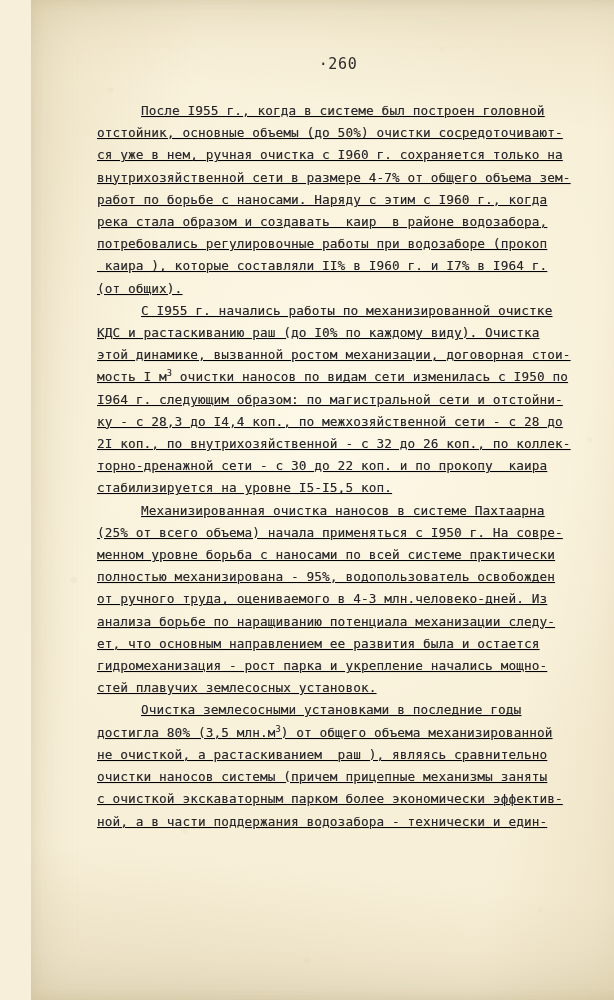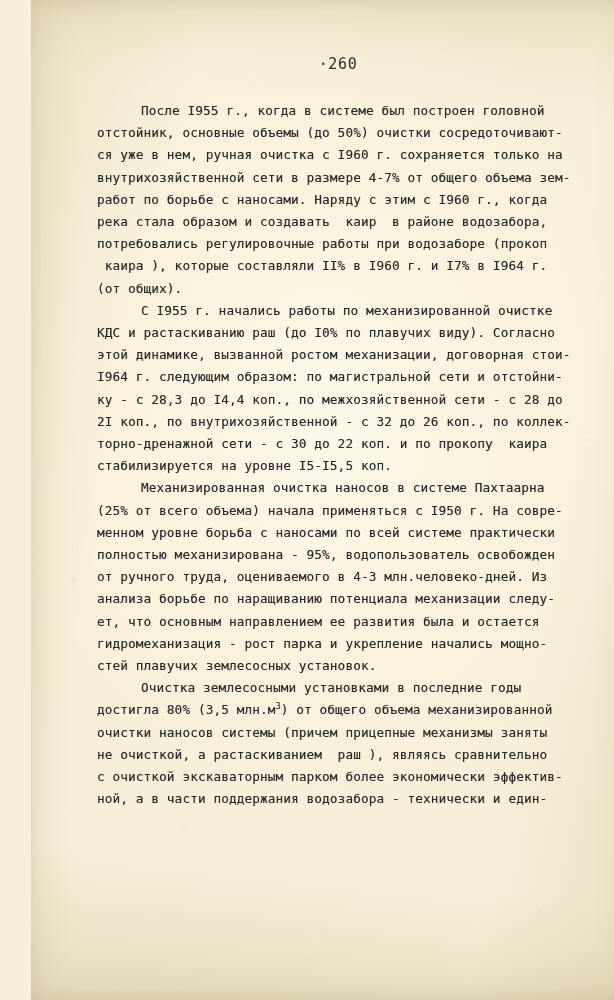--- a/index.html
+++ b/index.html
@@ -67,20 +67,21 @@
 
   #body-text {
     position: absolute;
     top: 100px;
     left: 66px;
     width: 486px;
   }
 
   .para {
     margin: 0 0 0 0;
+    text-decoration: underline;
   }
 
   .line {
     display: block;
     font-size: 12.6px;
     line-height: 22.2px;
     letter-spacing: 0.18px;
     color: #27262a;
     white-space: pre;
     text-shadow: 0.35px 0.2px 0.45px rgba(60,54,46,0.42);
@@ -112,44 +113,45 @@
         <span class="line">ся уже в нем, ручная очистка с I960 г. сохраняется только на</span>
         <span class="line">внутрихозяйственной сети в размере 4-7% от общего объема зем-</span>
         <span class="line">работ по борьбе с наносами. Наряду с этим с I960 г., когда</span>
         <span class="line">река стала образом и создавать  каир  в районе водозабора,</span>
         <span class="line">потребовались регулировочные работы при водозаборе (прокоп</span>
         <span class="line"> каира ), которые составляли II% в I960 г. и I7% в I964 г.</span>
         <span class="line">(от общих).</span>
       </div>
       <div class="para">
         <span class="line indent">С I955 г. начались работы по механизированной очистке</span>
-        <span class="line">КДС и растаскиванию раш (до I0% по плавучих виду). Согласно</span>
+        <span class="line">КДС и растаскиванию раш (до I0% по каждому виду). Очистка</span>
         <span class="line">этой динамике, вызванной ростом механизации, договорная стои-</span>
+        <span class="line">мость I м<sup>3</sup> очистки наносов по видам сети изменилась с I950 по</span>
         <span class="line">I964 г. следующим образом: по магистральной сети и отстойни-</span>
         <span class="line">ку - с 28,3 до I4,4 коп., по межхозяйственной сети - с 28 до</span>
         <span class="line">2I коп., по внутрихозяйственной - с 32 до 26 коп., по коллек-</span>
         <span class="line">торно-дренажной сети - с 30 до 22 коп. и по прокопу  каира</span>
         <span class="line">стабилизируется на уровне I5-I5,5 коп.</span>
       </div>
       <div class="para">
         <span class="line indent">Механизированная очистка наносов в системе Пахтаарна</span>
         <span class="line">(25% от всего объема) начала применяться с I950 г. На совре-</span>
         <span class="line">менном уровне борьба с наносами по всей системе практически</span>
         <span class="line">полностью механизирована - 95%, водопользователь освобожден</span>
         <span class="line">от ручного труда, оцениваемого в 4-3 млн.человеко-дней. Из</span>
         <span class="line">анализа борьбе по наращиванию потенциала механизации следу-</span>
         <span class="line">ет, что основным направлением ее развития была и остается</span>
         <span class="line">гидромеханизация - рост парка и укрепление начались мощно-</span>
         <span class="line">стей плавучих землесосных установок.</span>
       </div>
       <div class="para">
         <span class="line indent">Очистка землесосными установками в последние годы</span>
         <span class="line">достигла 80% (3,5 млн.м<sup>3</sup>) от общего объема механизированной</span>
+        <span class="line">не очисткой, а растаскиванием  раш ), являясь сравнительно</span>
         <span class="line">очистки наносов системы (причем прицепные механизмы заняты</span>
-        <span class="line">не очисткой, а растаскиванием  раш ), являясь сравнительно</span>
         <span class="line">с очисткой экскаваторным парком более экономически эффектив-</span>
         <span class="line">ной, а в части поддержания водозабора - технически и един-</span>
       </div>
     </div>
 
   <div id="vignette"></div>
 
 </div>
 
 </body></html>

